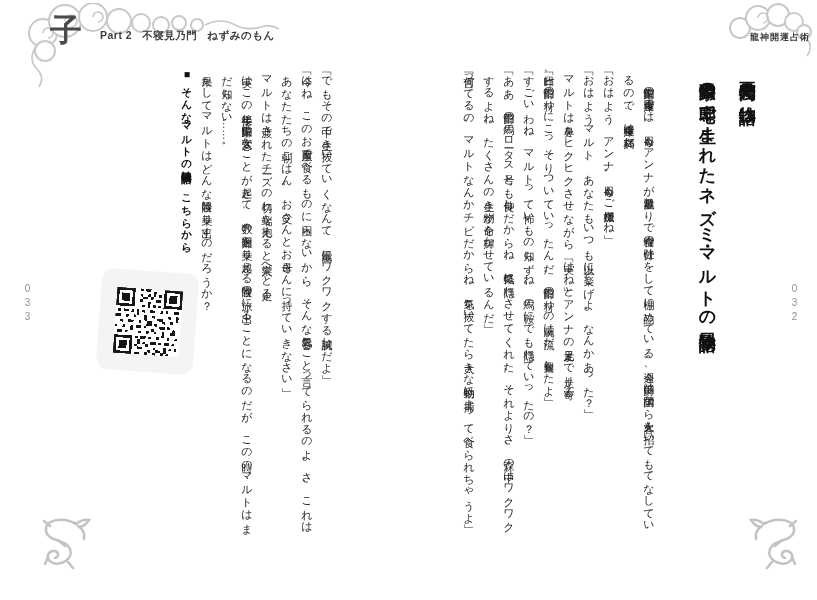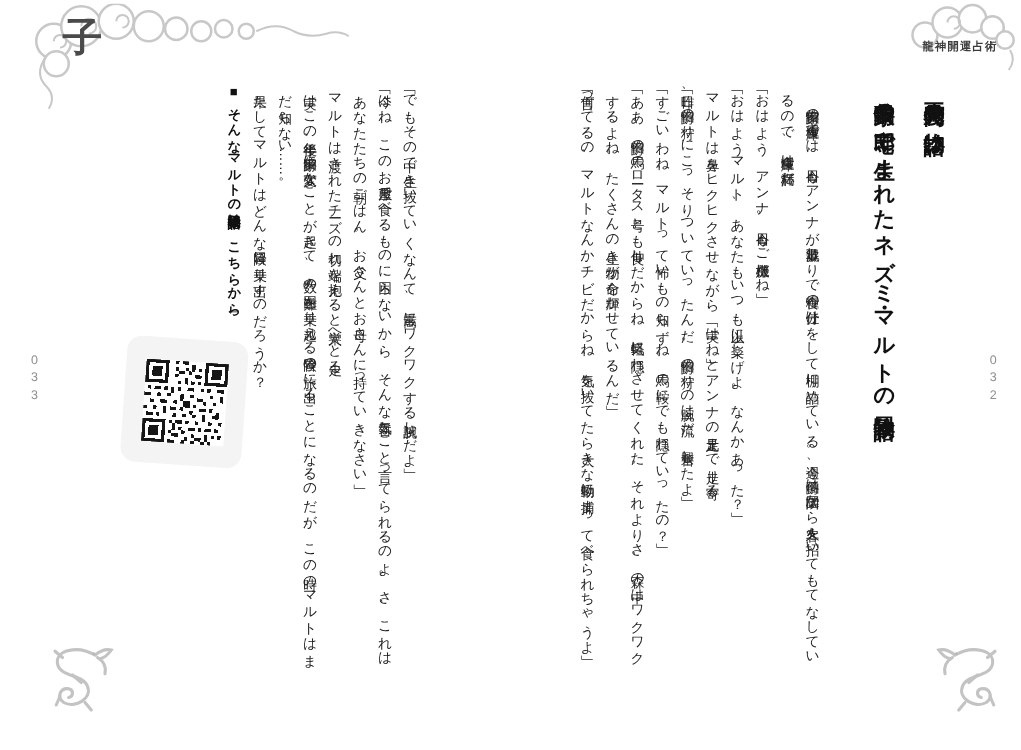--- a/index.html
+++ b/index.html
@@ -8,21 +8,21 @@
 
   
   .cloud-tl{position:absolute;left:15px;top:3px;width:300px;height:92px;}
   .zodiac{position:absolute;left:50px;top:14px;font-family:"Liberation Serif","DejaVu Serif",serif;
           font-size:32px;font-weight:bold;color:#4a4a4a;line-height:1;}
   .chapter-header{position:absolute;left:100px;top:29px;display:flex;gap:10px;align-items:baseline;
           font-size:10.5px;font-weight:bold;color:#3c3c3c;letter-spacing:.5px;white-space:nowrap;}
 
   
   .cloud-tr{position:absolute;left:724px;top:2px;width:92px;height:56px;}
-  .brand-label{position:absolute;left:726px;top:31px;width:84px;text-align:center;
+  .brand-label{position:absolute;left:726px;top:31px;width:84px;text-align:right;
           font-size:9px;font-weight:bold;color:#3c3c3c;letter-spacing:1px;}
 
   
   .vblock{position:absolute;top:68px;height:466px;writing-mode:vertical-rl;}
   .right-page{right:50px;}
   .left-page{right:480px;font-size:11px;line-height:20px;}
   .title{margin:0;font-size:17px;font-weight:bold;line-height:40px;letter-spacing:1px;color:#111;}
   .title .tline{display:block;}
   .rp-body{margin-right:28px;font-size:11px;line-height:20px;}
   .vblock p{margin:0;}
@@ -67,20 +67,25 @@
       <path d="M190 22 q16 -8 30 0 q12 6 26 2 q10 -3 18 2"></path>
       <path d="M22 42 q-10 14 0 24 q8 8 2 18"></path>
       <path d="M50 18 a6 6 0 1 1 6 6"></path>
       <path d="M78 14 a5 5 0 1 1 5 5"></path>
       <path d="M28 30 a5 5 0 1 1 5 5"></path>
     </g>
   </svg>
 
   <div class="zodiac">子</div>
 
+  <div class="chapter-header">
+    <span>Part 2</span>
+    <span>不寝見乃門</span>
+    <span>ねずみのもん</span>
+  </div>
 
   <svg class="cloud-tr" viewBox="0 0 92 56" aria-hidden="true">
     <g fill="#ffffff" stroke="#c8c8c8" stroke-width="2">
       <circle cx="16" cy="26" r="10"></circle>
         <circle cx="34" cy="16" r="12"></circle>
         <circle cx="54" cy="13" r="11"></circle>
       <circle cx="70" cy="20" r="9"></circle>
         <circle cx="80" cy="30" r="7"></circle>
     </g>
     <g fill="none" stroke="#c8c8c8" stroke-width="1.6">

